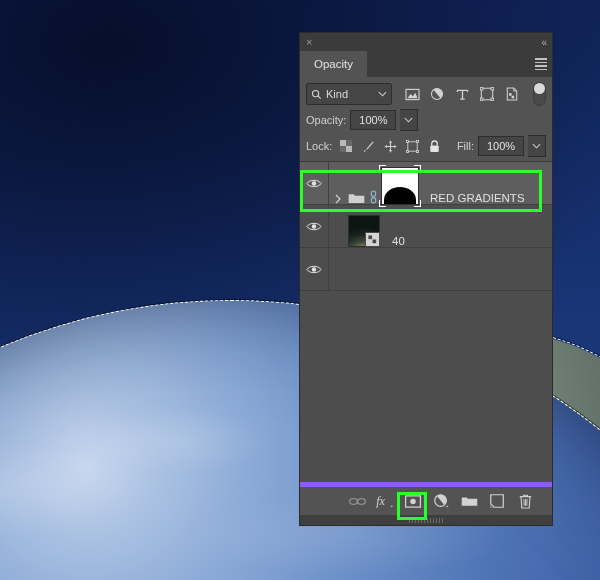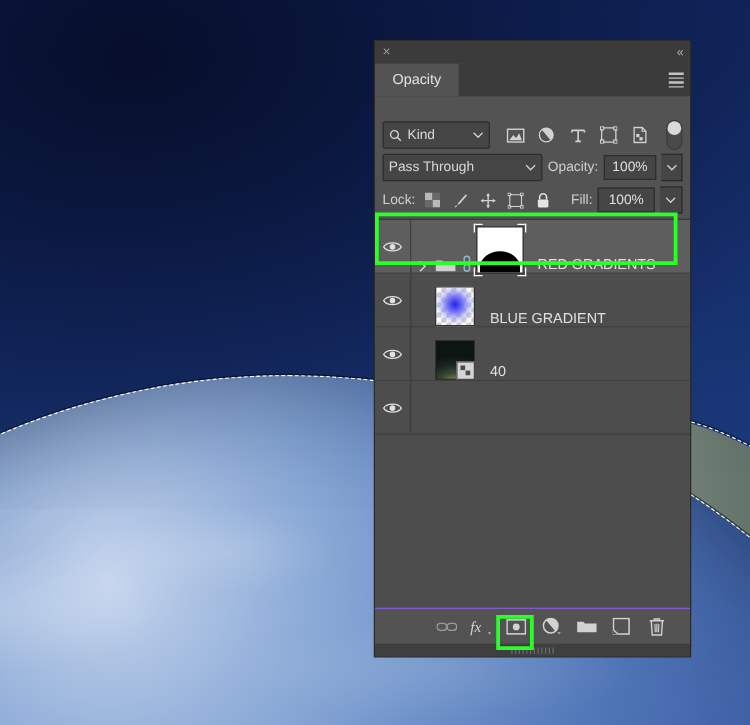--- a/index.html
+++ b/index.html
@@ -141,21 +141,21 @@
   .tab-filler { flex: 1; }
   .panel-menu {
     width: 22px; display: flex; align-items: center; justify-content: center;
     cursor: pointer;
   }
   .hamburger { width: 12px; display: flex; flex-direction: column; gap: 2px; }
   .hamburger i { display: block; height: 1.5px; background: #c2c2c2; }
 
   .panel-body {
     background: #535353;
-    padding: 20px 6px 0 6px;
+    padding: 6px 6px 0 6px;
     flex: 0 0 auto;
   }
   .row {
     display: flex; align-items: center;
     height: 22px;
     margin-bottom: 4px;
     gap: 4px;
   }
   .kind-select {
     width: 88px; height: 20px;
@@ -316,21 +316,21 @@
     position: absolute;
     border: 3px solid #2aff2a;
     pointer-events: none;
     box-sizing: border-box;
   }
 
   
   .panel-footer {
     height: 28px;
     background: #535353;
-    border-top: 1px solid #8b5cf6;
+    border-top: 5px solid #8b5cf6;
     display: flex; align-items: center; justify-content: flex-end;
     gap: 2px;
     padding-right: 14px;
     flex: 0 0 auto;
   }
   .fbtn {
     width: 26px; height: 24px;
     display: flex; align-items: center; justify-content: center;
     cursor: pointer;
   }
@@ -440,28 +440,20 @@
               <rect x="3.5" y="7" width="3" height="3" fill="#d2d2d2"></rect>
               <rect x="6.5" y="10" width="3" height="3" fill="#d2d2d2"></rect>
             </svg>
           </div>
         </div>
 
         <div class="toggle-pill"></div>
       </div>
 
       <div class="row">
-        <div class="blend-select">
-          <span class="blend-label">Pass Through</span>
-          <span class="caret">
-            <svg viewBox="0 0 10 6" width="9" height="6">
-                <path d="M1 1 L5 5 L9 1" fill="none" stroke="#cfcfcf" stroke-width="1.2"></path>
-              </svg>
-          </span>
-        </div>
         <span class="lbl">Opacity:</span>
         <div class="num-field">100%</div>
         <div class="num-caret">
           <svg viewBox="0 0 10 6" width="9" height="6">
               <path d="M1 1 L5 5 L9 1" fill="none" stroke="#cfcfcf" stroke-width="1.2"></path>
             </svg>
         </div>
       </div>
 
       <div class="row">
@@ -544,34 +536,20 @@
             <span class="mask-hill"></span>
             <span class="mask-corner" style="left:-3px;top:-3px;border-right:none;border-bottom:none;"></span>
             <span class="mask-corner" style="right:-3px;top:-3px;border-left:none;border-bottom:none;"></span>
             <span class="mask-corner" style="left:-3px;bottom:-3px;border-right:none;border-top:none;"></span>
             <span class="mask-corner" style="right:-3px;bottom:-3px;border-left:none;border-top:none;"></span>
           </span>
           <span class="layer-name">RED GRADIENTS</span>
         </div>
       </div>
 
-      <div class="layer">
-        <div class="eye-cell">
-          <svg viewBox="0 0 18 12" width="16" height="11">
-            <path d="M1 6 C4 1.2 14 1.2 17 6 C14 10.8 4 10.8 1 6 Z" fill="none" stroke="#e0e0e0" stroke-width="1.1"></path>
-            <circle cx="9" cy="6" r="2.5" fill="#e0e0e0"></circle>
-          </svg>
-        </div>
-        <div class="layer-mid">
-          <span class="thumb bordered checker" style="margin-left:13px;">
-            <span class="blue-blob"></span>
-          </span>
-          <span class="layer-name">BLUE GRADIENT</span>
-        </div>
-      </div>
 
       <div class="layer">
         <div class="eye-cell">
           <svg viewBox="0 0 18 12" width="16" height="11">
             <path d="M1 6 C4 1.2 14 1.2 17 6 C14 10.8 4 10.8 1 6 Z" fill="none" stroke="#e0e0e0" stroke-width="1.1"></path>
             <circle cx="9" cy="6" r="2.5" fill="#e0e0e0"></circle>
           </svg>
         </div>
         <div class="layer-mid">
           <span class="thumb bordered" style="margin-left:13px;background:#0b120f;">

